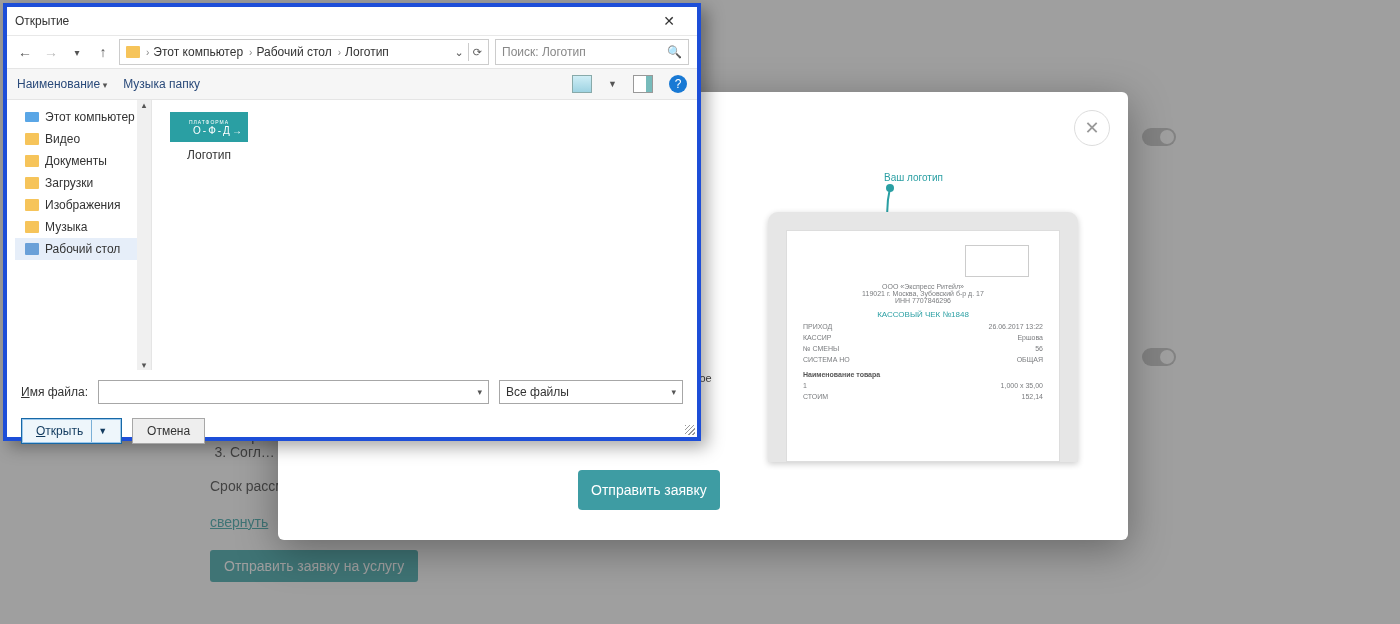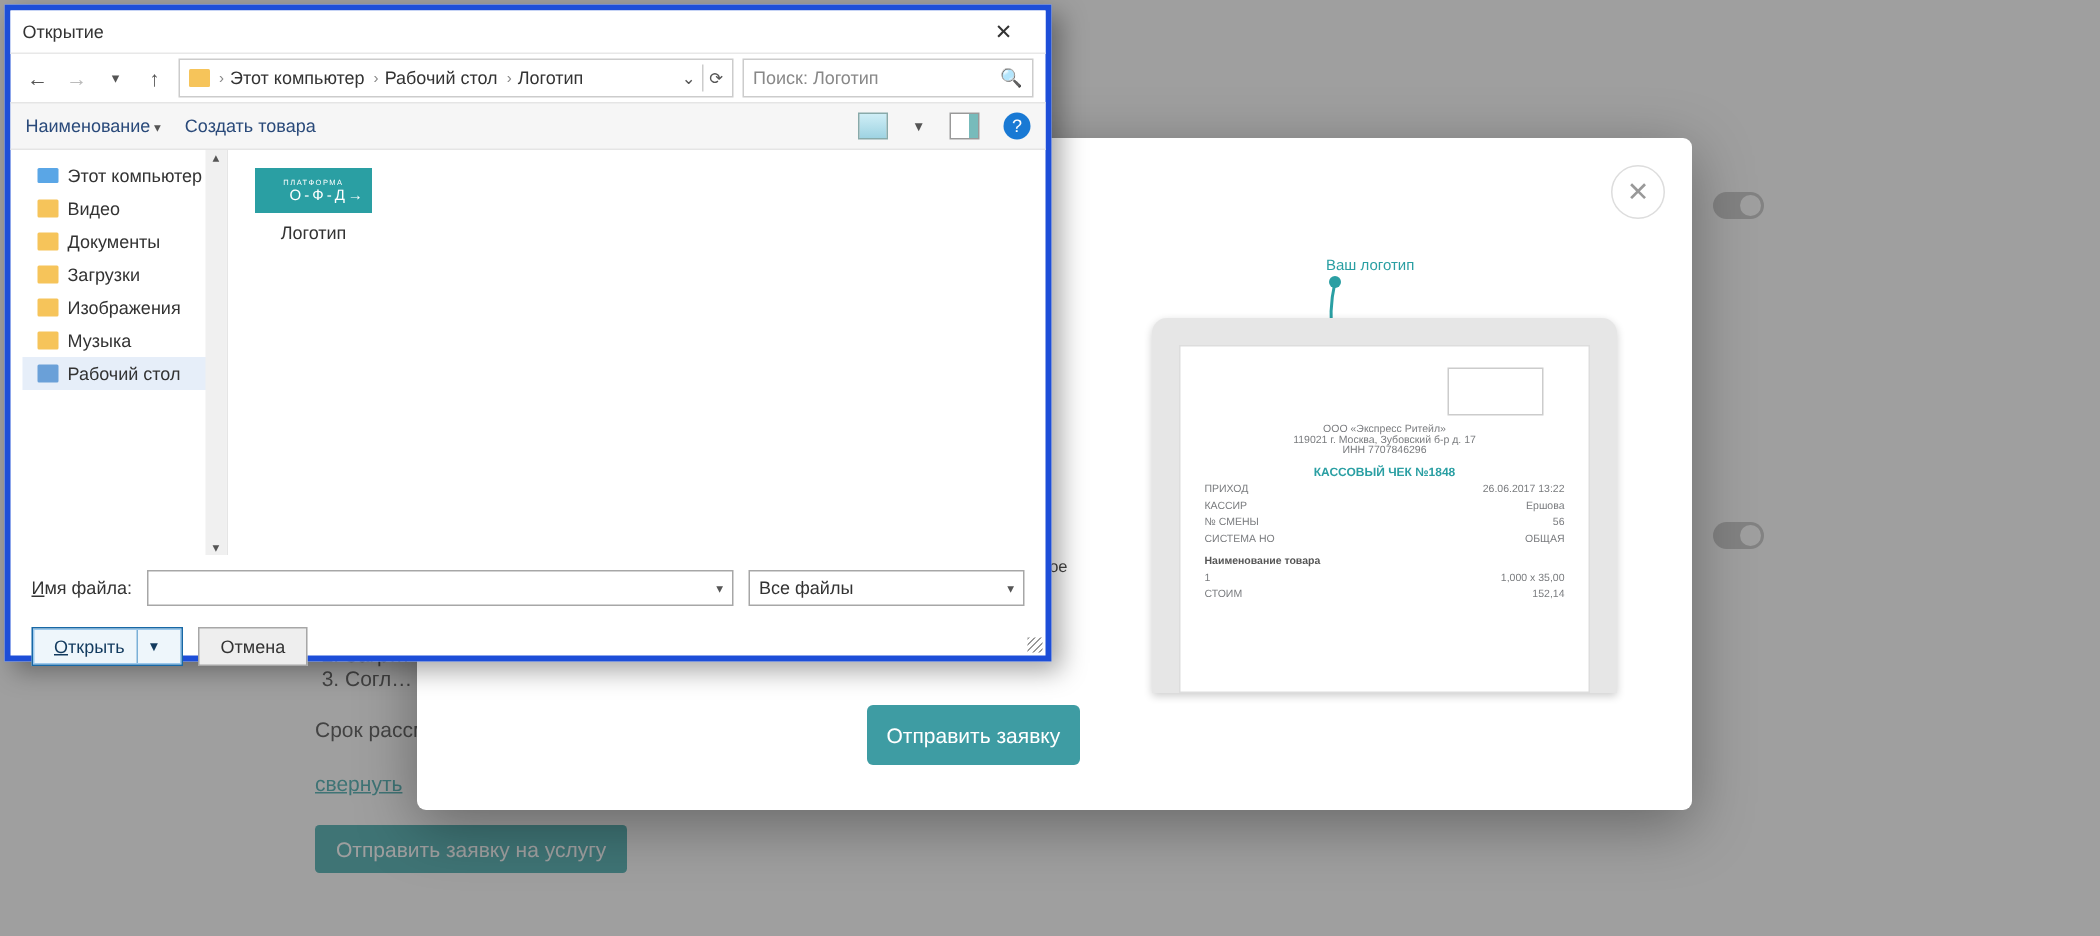--- a/index.html
+++ b/index.html
@@ -17,21 +17,21 @@
   
   .modal{position:absolute;left:278px;top:92px;width:850px;height:448px;background:#fff;border-radius:6px;box-shadow:0 10px 40px rgba(0,0,0,0.35);}
   .modal-close{position:absolute;top:18px;right:18px;width:34px;height:34px;border:1px solid #ddd;border-radius:50%;display:flex;align-items:center;justify-content:center;color:#999;cursor:pointer;font-size:18px;}
   .modal-right{position:absolute;right:40px;top:80px;width:320px;}
   .ylab{position:absolute;left:116px;top:0;color:#2A9FA3;font-size:10px;}
   .device{position:absolute;top:40px;left:0;width:310px;height:250px;background:#e6e6e6;border-radius:10px 10px 0 0;box-shadow:0 2px 6px rgba(0,0,0,0.2);}
   .device-inner{position:absolute;top:18px;left:18px;right:18px;bottom:0;background:#fff;border:1px solid #ddd;padding:10px 16px;}
   .logo-box{position:absolute;top:14px;right:30px;width:62px;height:30px;border:1px solid #ccc;}
   .receipt-body{position:absolute;top:52px;left:16px;right:16px;font-size:7px;color:#7a7c7f;text-align:center;}
   .receipt-body .brand{font-size:7px;}
-  .receipt-title{color:#2A9FA3;font-weight:700;margin-top:6px;font-size:8px;}
+  .receipt-title{color:#2A9FA3;font-weight:400;margin-top:6px;font-size:8px;}
   .rrow{display:flex;justify-content:space-between;font-size:7px;margin-top:4px;text-align:left;}
   .rhead{font-size:7px;font-weight:600;text-align:left;margin-top:8px;color:#555;}
   .arrow{position:absolute;top:10px;left:110px;width:90px;height:110px;}
   .modal-submit{position:absolute;left:300px;bottom:30px;background:#3E9CA3;color:#fff;padding:12px 13px;border-radius:4px;font-size:14px;cursor:pointer;}
   .m-txt{position:absolute;left:415px;top:280px;font-size:11px;color:#444;}
 
   
   .dlg{position:absolute;left:3px;top:3px;width:690px;height:430px;background:#fff;border:4px solid #1d4ed8;box-shadow:6px 6px 16px rgba(0,0,0,0.35);}
   .dlg-titlebar{height:28px;display:flex;align-items:center;padding:0 8px;background:#fff;border-bottom:1px solid #e8e8e8;}
   .dlg-title{flex:1;font-size:12px;color:#333;}
@@ -183,21 +183,21 @@
         </span>
     </div>
     <div class="search">
       <span>Поиск: Логотип</span>
       <span class="mag">🔍</span>
     </div>
   </div>
 
   <div class="cmdrow">
     <span class="drop">Наименование</span>
-    <span>Создать товара</span>
+    <span>Музыка папку</span>
     <span class="spacer"></span>
     <span class="view-ico"></span>
     <span style="font-size:9px;color:#555;">▼</span>
     <span class="view-ico" style="background:#fff;border-color:#999;position:relative;">
         <span style="position:absolute;right:0;top:0;bottom:0;width:6px;background:#7bb;"></span>
       </span>
     <span class="help-ico">?</span>
   </div>
 
   <div class="body">

